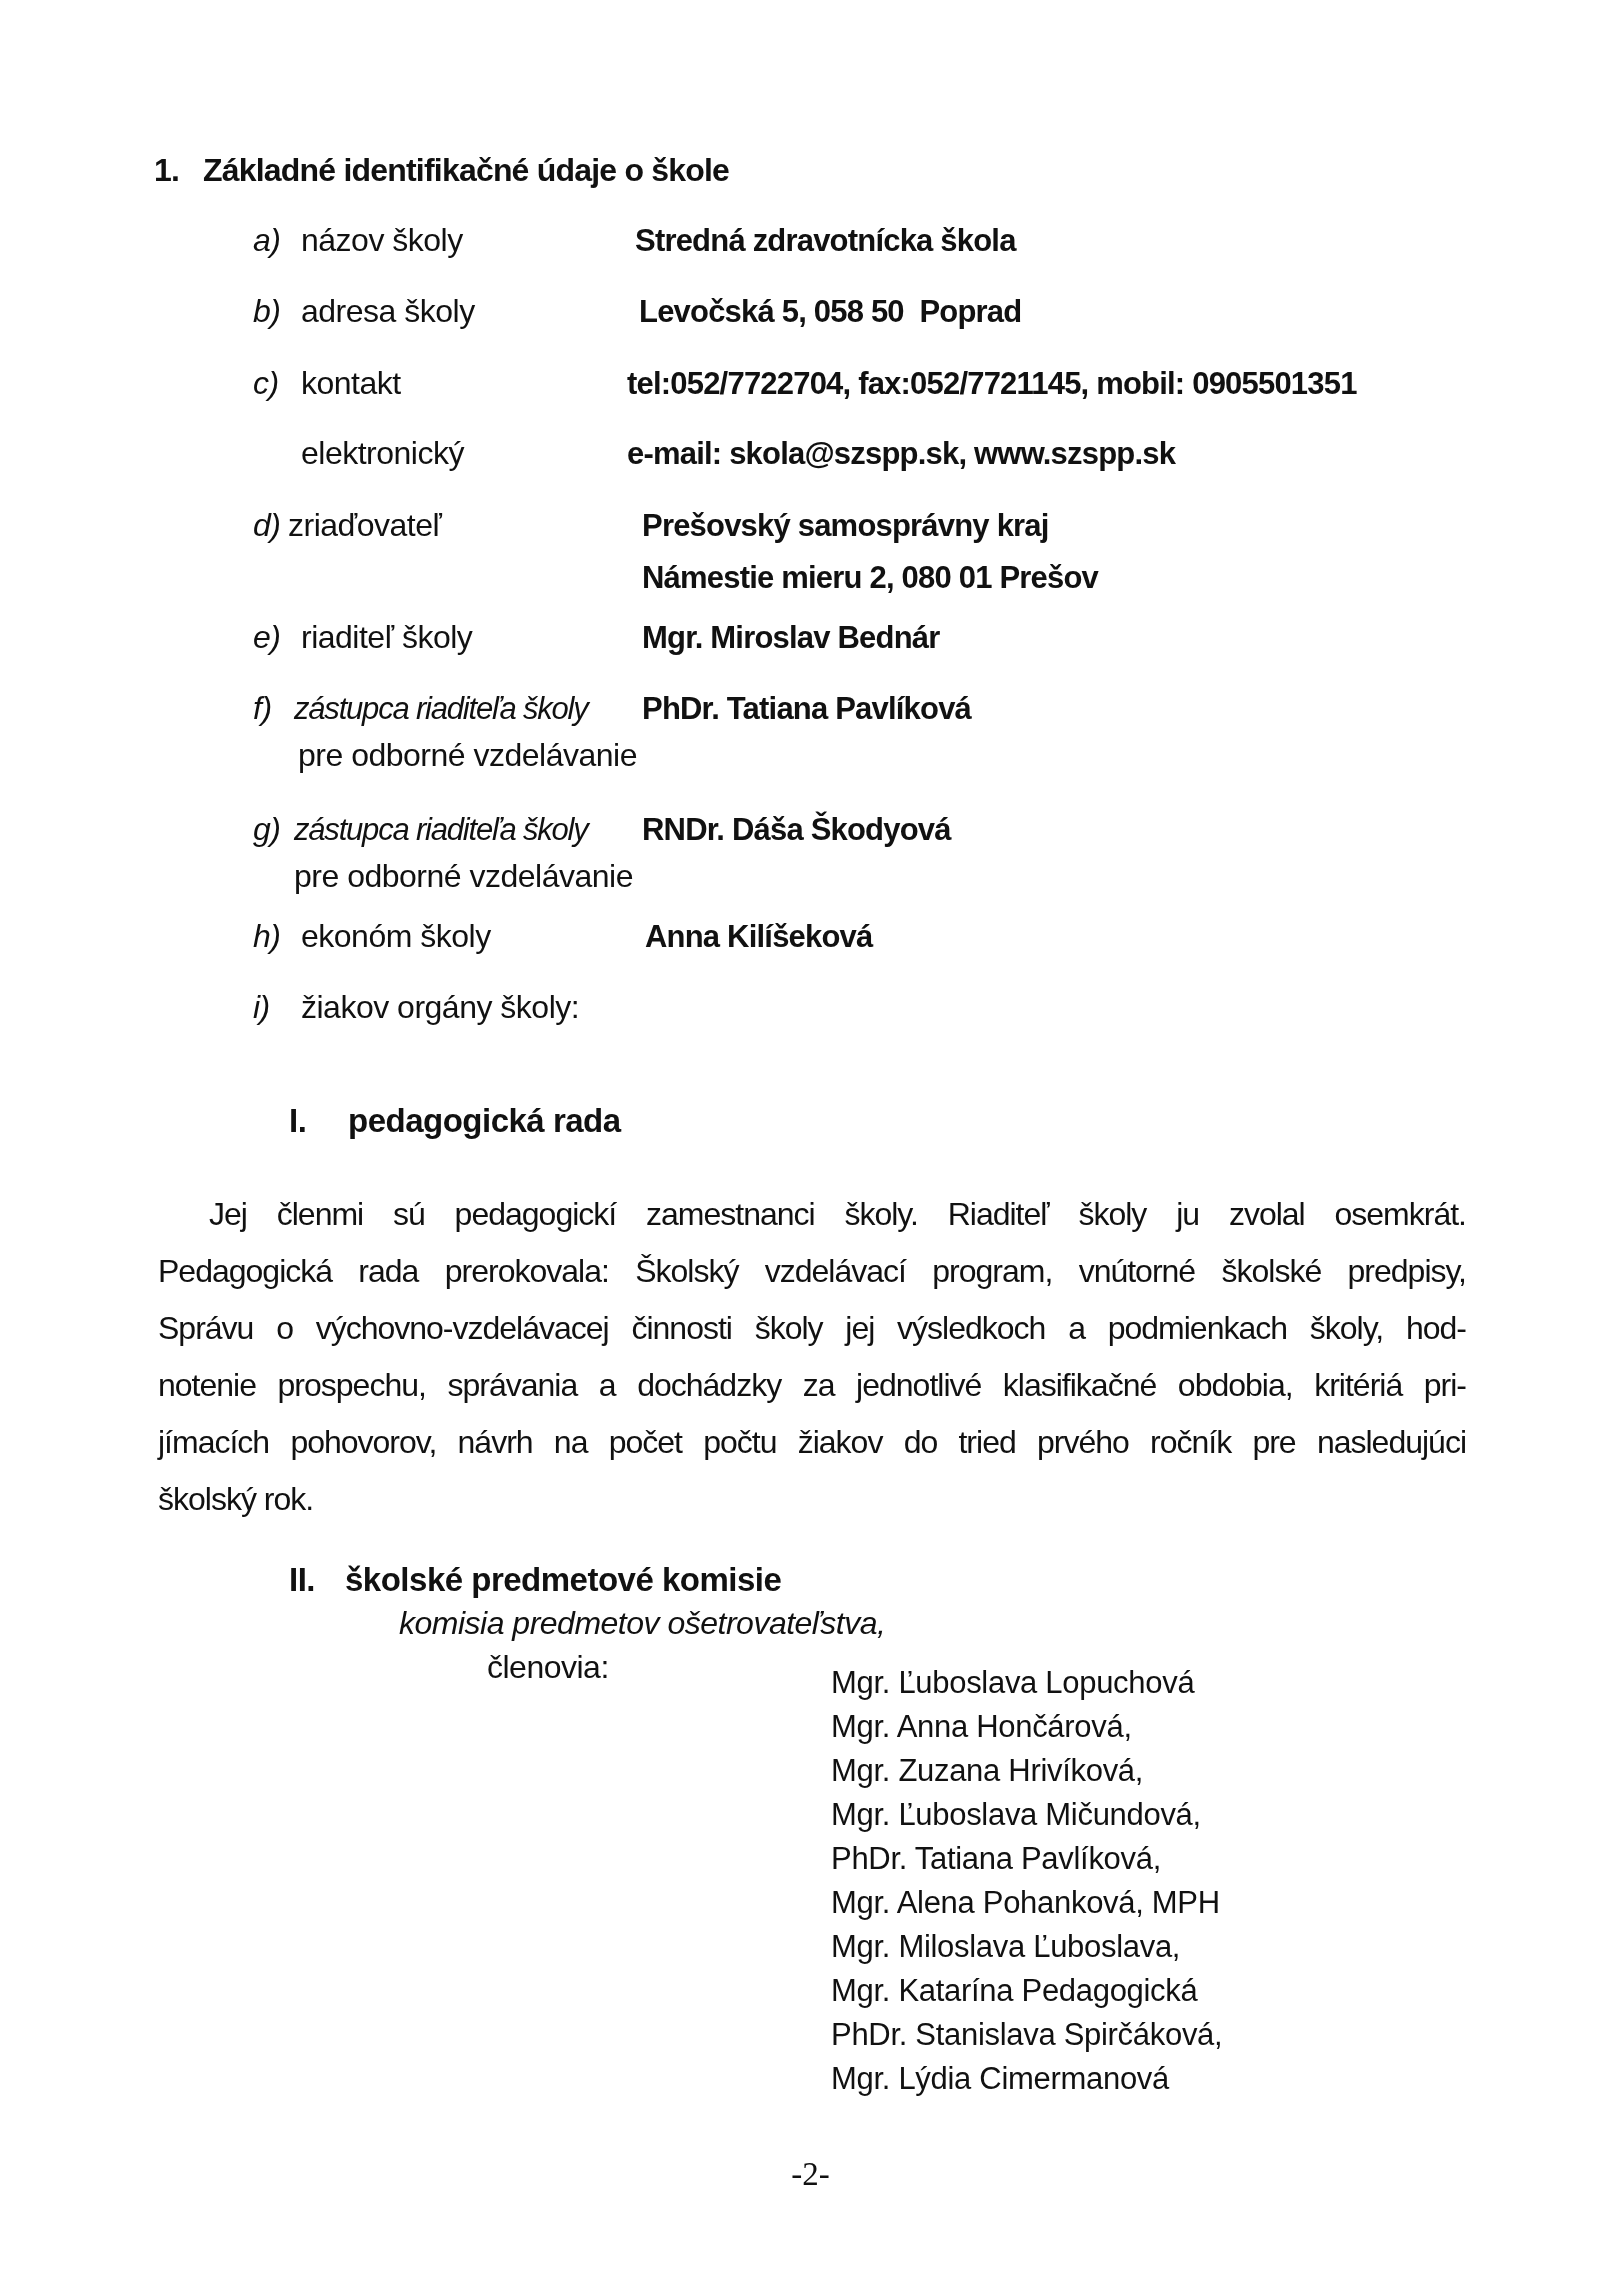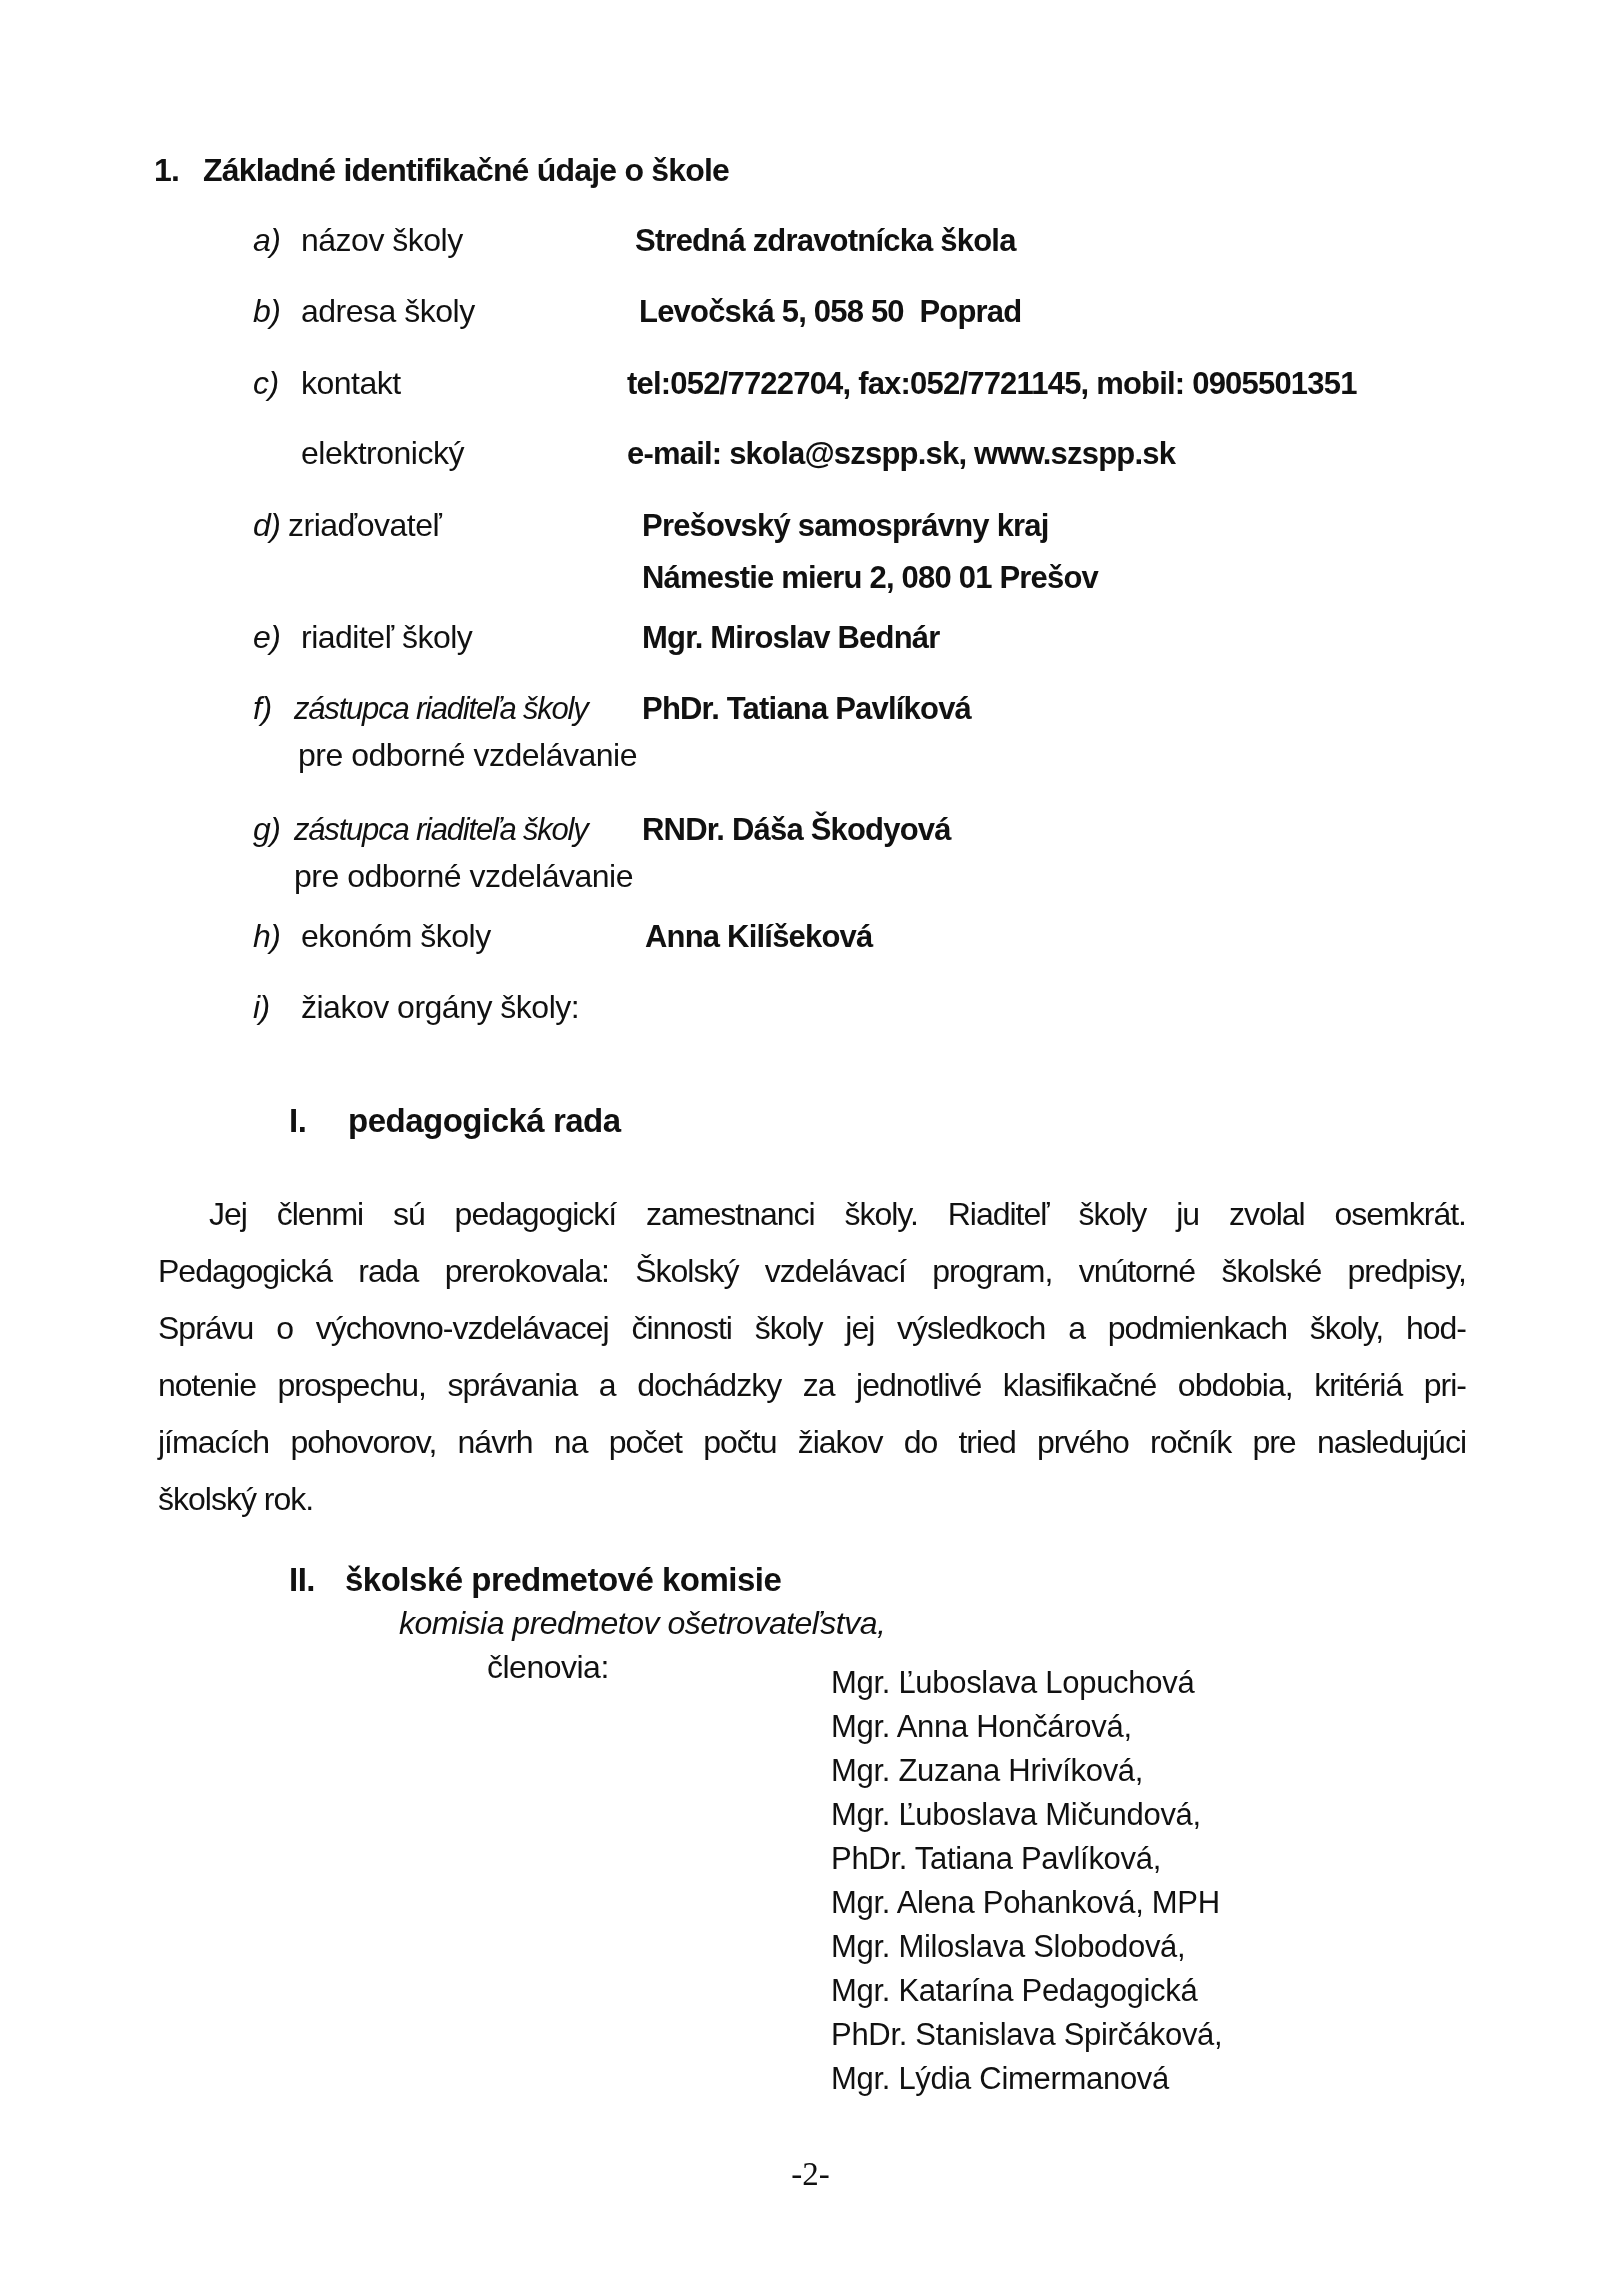--- a/index.html
+++ b/index.html
@@ -153,21 +153,21 @@
   <span class="abs subtitle" style="left:399px; top:1605px;">komisia predmetov ošetrovateľstva,</span>
   <span class="abs members-label" style="left:487px; top:1649px;">členovia:</span>
 
   <div class="members">
     <div class="member-line">Mgr. Ľuboslava Lopuchová</div>
     <div class="member-line">Mgr. Anna Hončárová,</div>
     <div class="member-line">Mgr. Zuzana Hrivíková,</div>
     <div class="member-line">Mgr. Ľuboslava Mičundová,</div>
     <div class="member-line">PhDr. Tatiana Pavlíková,</div>
     <div class="member-line">Mgr. Alena Pohanková, MPH</div>
-    <div class="member-line">Mgr. Miloslava Slobodová,</div>
+    <div class="member-line">Mgr. Miloslava Ľuboslava,</div>
     <div class="member-line">Mgr. Katarína Pedagogická</div>
     <div class="member-line">PhDr. Stanislava Spirčáková,</div>
     <div class="member-line">Mgr. Lýdia Cimermanová</div>
   </div>
 
   <div class="pagenum">-2-</div>
 
 </div>
 
 

